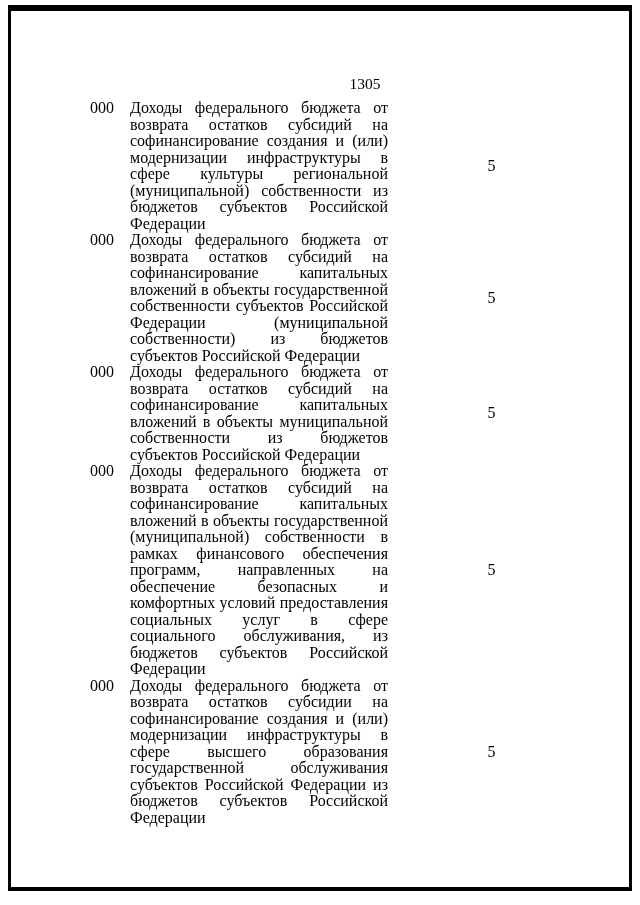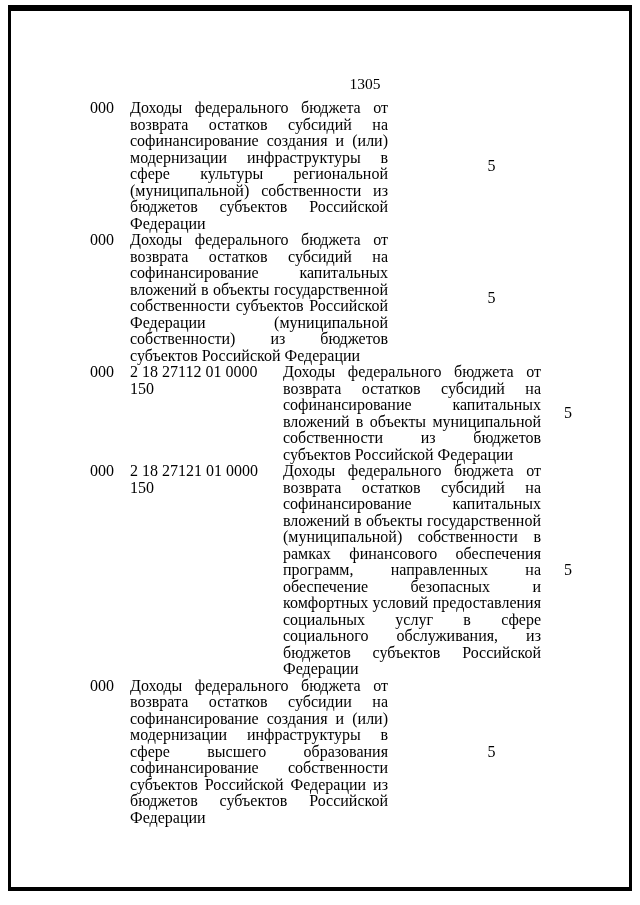--- a/index.html
+++ b/index.html
@@ -74,32 +74,30 @@
     </div>
 
     <div class="row">
       <div class="col-admin">000</div>
       <div class="col-desc">Доходы федерального бюджета от возврата остатков субсидий на софинансирование капитальных вложений в объекты государственной собственности субъектов Российской Федерации (муниципальной собственности) из бюджетов субъектов Российской Федерации</div>
       <div class="col-note">5</div>
     </div>
 
     <div class="row">
       <div class="col-admin">000</div>
-      <div class="col-code">2 18 27112 01 0000 150</div>
       <div class="col-desc">Доходы федерального бюджета от возврата остатков субсидий на софинансирование капитальных вложений в объекты муниципальной собственности из бюджетов субъектов Российской Федерации</div>
       <div class="col-note">5</div>
     </div>
 
     <div class="row">
       <div class="col-admin">000</div>
-      <div class="col-code">2 18 27121 01 0000 150</div>
       <div class="col-desc">Доходы федерального бюджета от возврата остатков субсидий на софинансирование капитальных вложений в объекты государственной (муниципальной) собственности в рамках финансового обеспечения программ, направленных на обеспечение безопасных и комфортных условий предоставления социальных услуг в сфере социального обслуживания, из бюджетов субъектов Российской Федерации</div>
       <div class="col-note">5</div>
     </div>
 
     <div class="row">
       <div class="col-admin">000</div>
-      <div class="col-desc">Доходы федерального бюджета от возврата остатков субсидии на софинансирование создания и (или) модернизации инфраструктуры в сфере высшего образования софинансирование собственности субъектов Российской Федерации из бюджетов субъектов Российской Федерации</div>
+      <div class="col-desc">Доходы федерального бюджета от возврата остатков субсидии на софинансирование создания и (или) модернизации инфраструктуры в сфере высшего образования государственной обслуживания субъектов Российской Федерации из бюджетов субъектов Российской Федерации</div>
       <div class="col-note">5</div>
     </div>
 
   </div>
 </div>
 
 </body></html>

